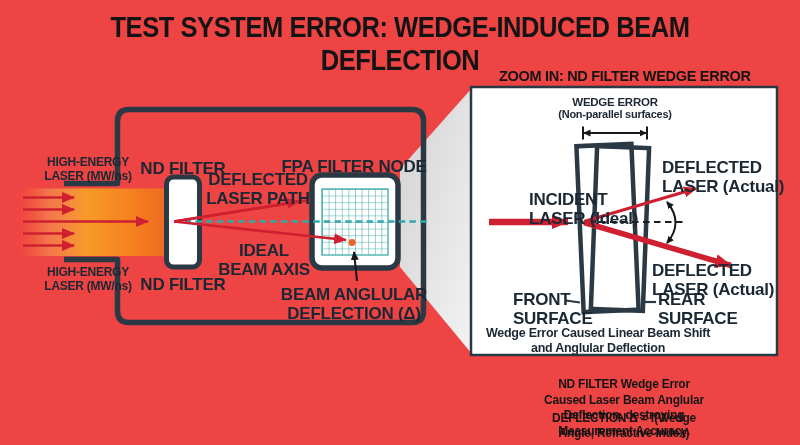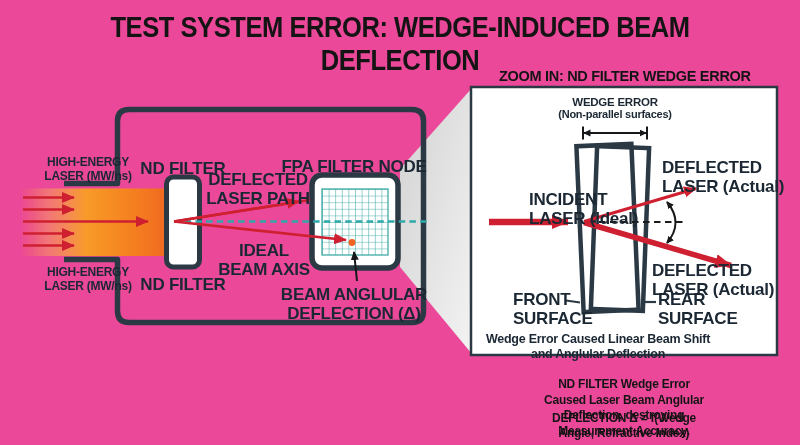--- a/index.html
+++ b/index.html
@@ -1,17 +1,17 @@
 <!DOCTYPE html>
 <html><head>
 <meta charset="utf-8">
 <style>
   html,body { margin:0; padding:0; background:#fff; }
   .stage {
-    position:relative; width:800px; height:445px; background:#ec4899;
+    position:relative; width:800px; height:445px; background:#ef4444;
     overflow:hidden; font-family:"Liberation Sans", sans-serif;
   }
   .title {
     position:absolute; left:0; right:0; top:11px; text-align:center;
     font-weight:700; font-size:29px; letter-spacing:-0.5px; color:#141414;
     transform:scaleX(0.88);
   }
   svg.art { position:absolute; left:0; top:0; }
   .lbl {
     position:absolute; font-weight:700; color:#1B2733; white-space:pre-line;
@@ -25,21 +25,21 @@
     position:absolute; left:483px; top:68px; font-weight:700; font-size:14.5px;
     letter-spacing:-0.3px; color:#141414; white-space:nowrap;margin-left:16px;
   }
   .wedge-lbl { position:absolute; left:615px; top:96px; transform:translateX(-50%);
     text-align:center; color:#1B2733; }
   .wedge-lbl .l1 { font-weight:700; font-size:11.5px; letter-spacing:-0.25px; }
   .wedge-lbl .l2 { font-weight:700; font-size:11px; letter-spacing:-0.25px; }
   .caption {
     position:absolute; left:471px; width:254px; top:326px; text-align:center;
     font-weight:700; font-size:12.5px; line-height:1.18; letter-spacing:-0.25px;
-    color:#1B2733; white-space:pre-line;margin-top:6px;
+    color:#1B2733; white-space:pre-line;
   }
   .fn {
     position:absolute; left:624px; transform:translateX(-50%) scaleX(0.92);
     font-weight:700; text-align:center; white-space:pre-line; color:#141414;
     letter-spacing:-0.25px;
   }
   .fn1 { top:376px; font-size:13px; line-height:1.2; }
   .fn2 { top:410px; font-size:13px; }
 </style>
 </head>

